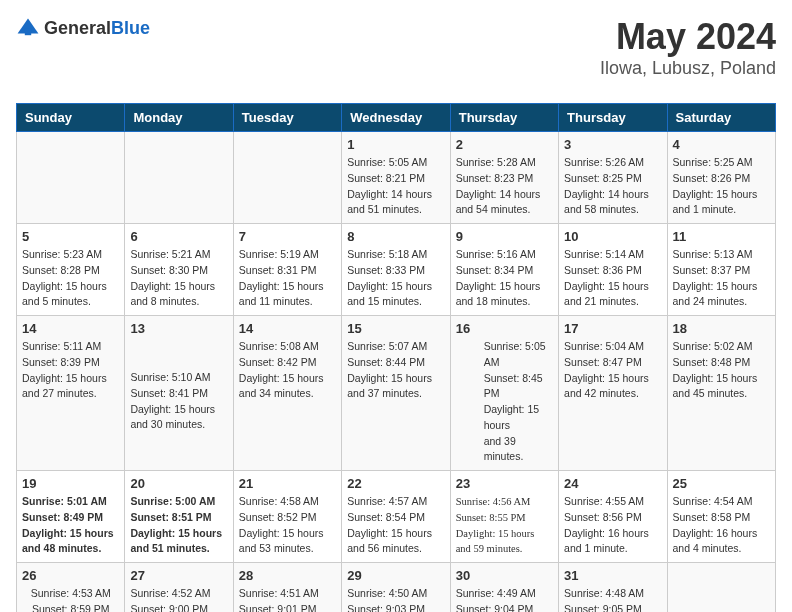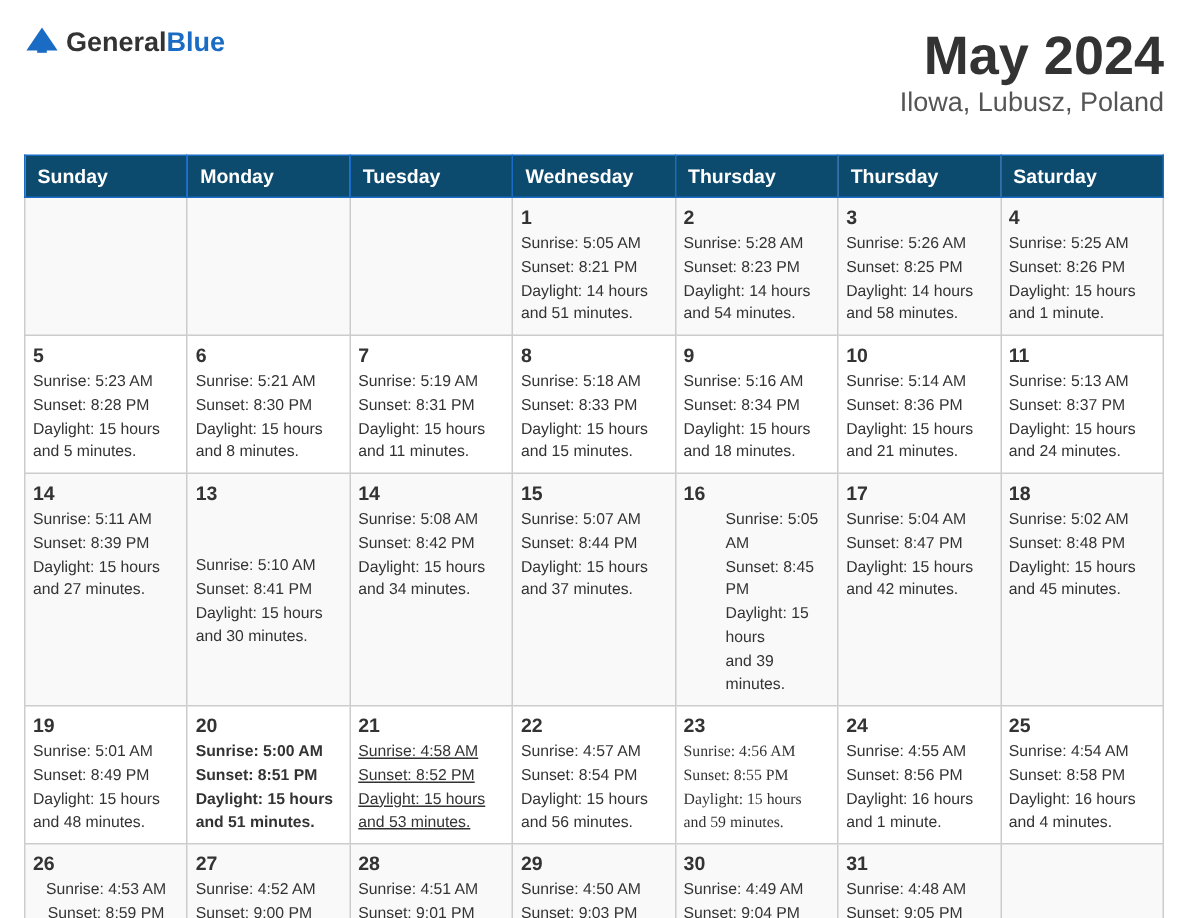--- a/index.html
+++ b/index.html
@@ -238,35 +238,35 @@
           <span class="day-num">18</span>
           <div class="day-info" style="white-space: pre-line;">Sunrise: 5:02 AM
 Sunset: 8:48 PM
 Daylight: 15 hours
 and 45 minutes.</div>
         </td>
       </tr>
       <tr>
         <td>
           <span class="day-num">19</span>
-          <div class="day-info" style="white-space: pre-line;">Sunrise: 5:01 AM
+          <div class="day-info" style="white-space: pre-line; font-weight: bold;">Sunrise: 5:01 AM
 Sunset: 8:49 PM
 Daylight: 15 hours
 and 48 minutes.</div>
         </td>
         <td>
           <span class="day-num">20</span>
           <div class="day-info" style="white-space: pre-line; font-weight: bold;">Sunrise: 5:00 AM
 Sunset: 8:51 PM
 Daylight: 15 hours
 and 51 minutes.</div>
         </td>
         <td>
           <span class="day-num">21</span>
-          <div class="day-info" style="white-space: pre-line; text-decoration: underline;">Sunrise: 4:58 AM
+          <div class="day-info" style="white-space: pre-line;">Sunrise: 4:58 AM
 Sunset: 8:52 PM
 Daylight: 15 hours
 and 53 minutes.</div>
         </td>
         <td>
           <span class="day-num">22</span>
           <div class="day-info" style="white-space: pre-line;">Sunrise: 4:57 AM
 Sunset: 8:54 PM
 Daylight: 15 hours
 and 56 minutes.</div>

